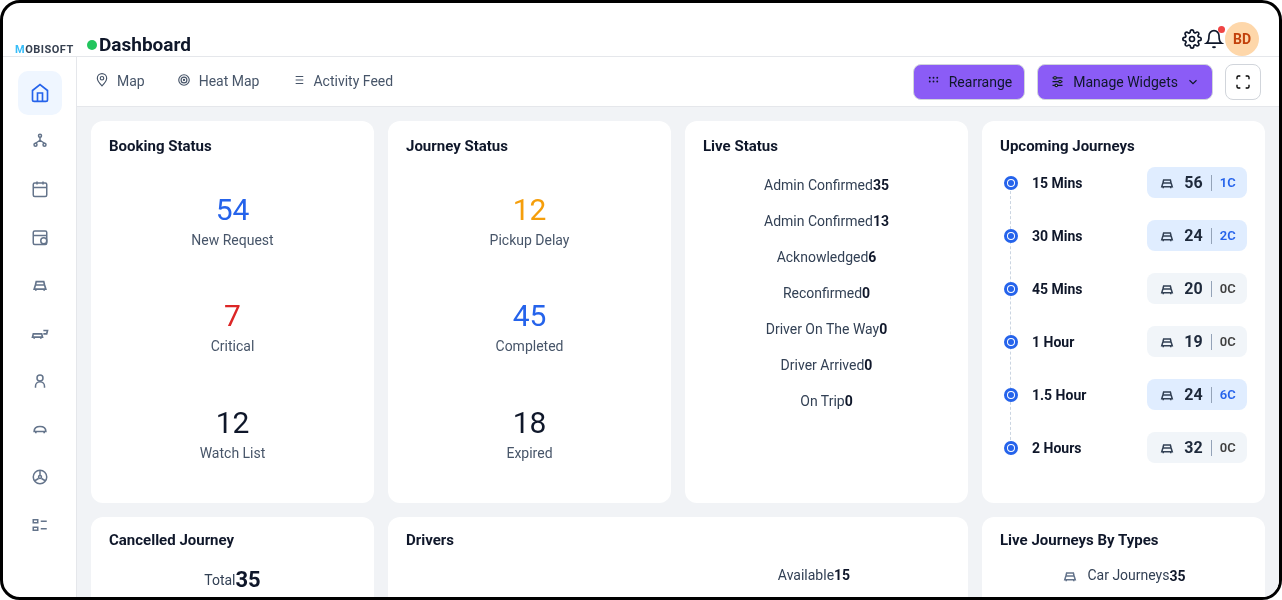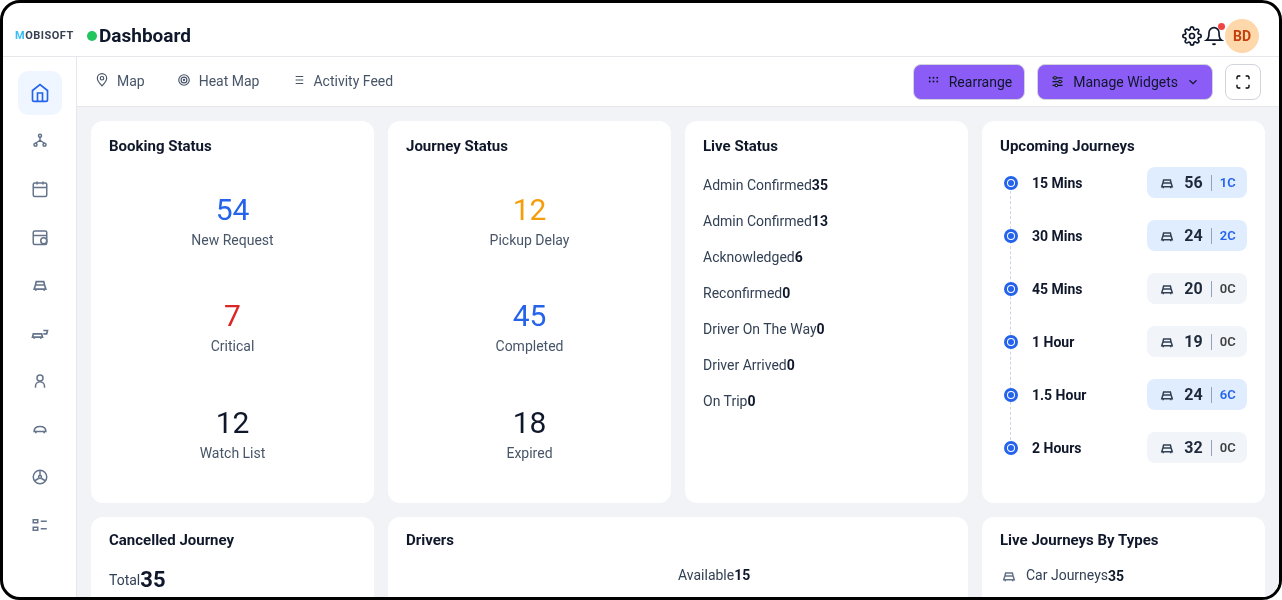--- a/index.html
+++ b/index.html
@@ -1,18 +1,18 @@
 <!DOCTYPE html>
 <html><head>
 <meta charset="utf-8">
 <style>
 *{box-sizing:border-box;margin:0;padding:0;font-family:-apple-system,BlinkMacSystemFont,"Segoe UI",Roboto,sans-serif}
 body{background:#fff;width:1282px;height:600px;overflow:hidden;color:#1e293b;position:relative}
 .frame{width:1282px;height:600px;border:3px solid #000;border-radius:20px;overflow:hidden;background:#fff;position:relative}
-.topbar{height:54px;display:flex;align-items:center;padding:12px 20px 0 12px;border-bottom:1px solid #e5e7eb}
+.topbar{height:54px;display:flex;align-items:flex-end;padding:12px 20px 0 12px;border-bottom:1px solid #e5e7eb}
 .logo{width:62px;font-size:11px;font-weight:700;color:#374151;letter-spacing:.5px}
 .logo span{color:#38bdf8}
 .title-wrap{display:flex;align-items:center;gap:2px;margin-left:10px}
 .green-dot{width:10px;height:10px;border-radius:50%;background:#22c55e}
 .title{font-size:19px;font-weight:700;color:#0f172a}
 .top-right{margin-left:auto;display:flex;align-items:center;}
 .icon-btn{width:22px;height:22px;display:flex;align-items:center;justify-content:center;color:#0f172a;position:relative;cursor:pointer}
 .bell-dot{position:absolute;top:-2px;right:0;width:7px;height:7px;border-radius:50%;background:#ef4444}
 .avatar{width:34px;height:34px;border-radius:50%;background:#fed7aa;color:#c2410c;font-weight:700;font-size:14px;display:flex;align-items:center;justify-content:center}
 
@@ -35,21 +35,21 @@
 .grid{flex:1;padding:14px;display:grid;grid-template-columns:repeat(4,1fr);grid-auto-rows:min-content;gap:14px;overflow:hidden}
 .card{background:#fff;border-radius:12px;padding:16px 18px}
 .card h3{font-size:15px;font-weight:700;color:#0f172a;margin-bottom:12px}
 .big-stats{display:flex;flex-direction:column;align-items:center;justify-content:space-around;height:320px}
 .stat{text-align:center}
 .stat-num{font-size:30px;font-weight:400;line-height:1.1}
 .stat-label{font-size:14px;color:#475569;margin-top:6px}
 .c-blue{color:#2563eb}.c-orange{color:#f59e0b}.c-red{color:#dc2626}.c-dark{color:#0f172a}.c-green{color:#16a34a}
 
 .row-list{display:flex;flex-direction:column}
-.row{display:flex;justify-content:flex-start;align-items:center;padding:10px 0;font-size:14px;color:#334155}
+.row{display:flex;justify-content:center;align-items:center;padding:10px 0;font-size:14px;color:#334155}
 .row .val{font-weight:700;color:#0f172a}
 
 .timeline{display:flex;flex-direction:column;gap:22px;position:relative;padding-left:4px}
 .tl-item{display:flex;align-items:center;gap:14px}
 .tl-dot{width:14px;height:14px;border-radius:50%;border:3px solid #2563eb;background:#fff;position:relative;flex-shrink:0}
 .tl-dot::after{content:'';position:absolute;width:6px;height:6px;border-radius:50%;background:#2563eb;top:1px;left:1px}
 .tl-line{position:absolute;left:10px;top:14px;bottom:8px;width:0;border-left:1px dashed #cbd5e1;z-index:0}
 .tl-label{font-size:14px;font-weight:700;color:#0f172a;flex:1;z-index:1}
 .pill{background:#e0edff;border-radius:8px;padding:6px 10px;display:flex;align-items:center;gap:8px;z-index:1;min-width:100px;justify-content:center}
 .pill.gray{background:#f1f5f9}

